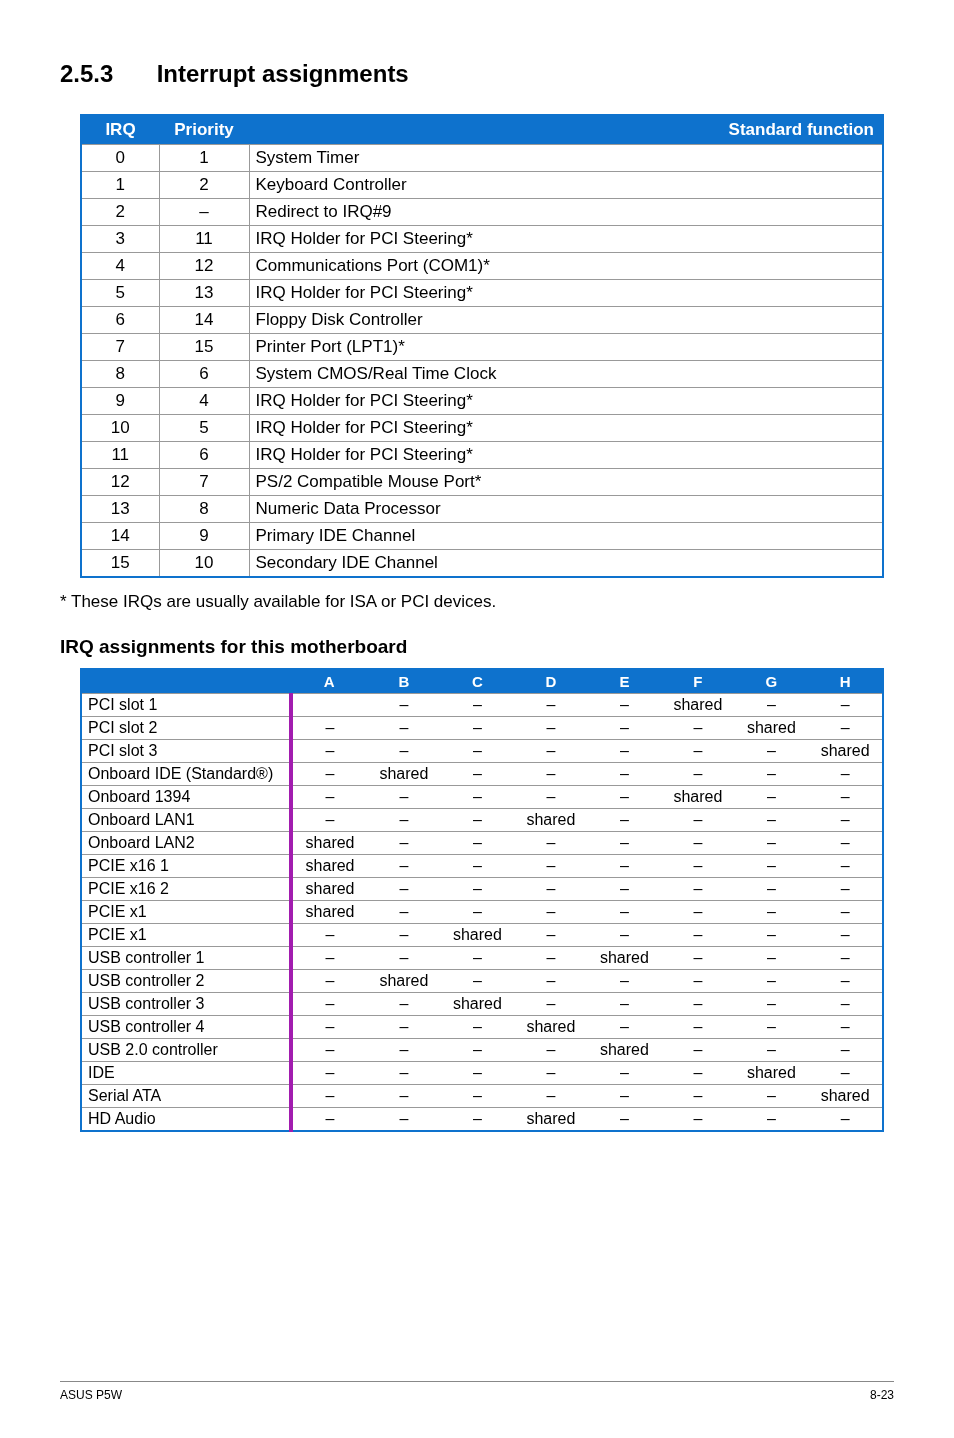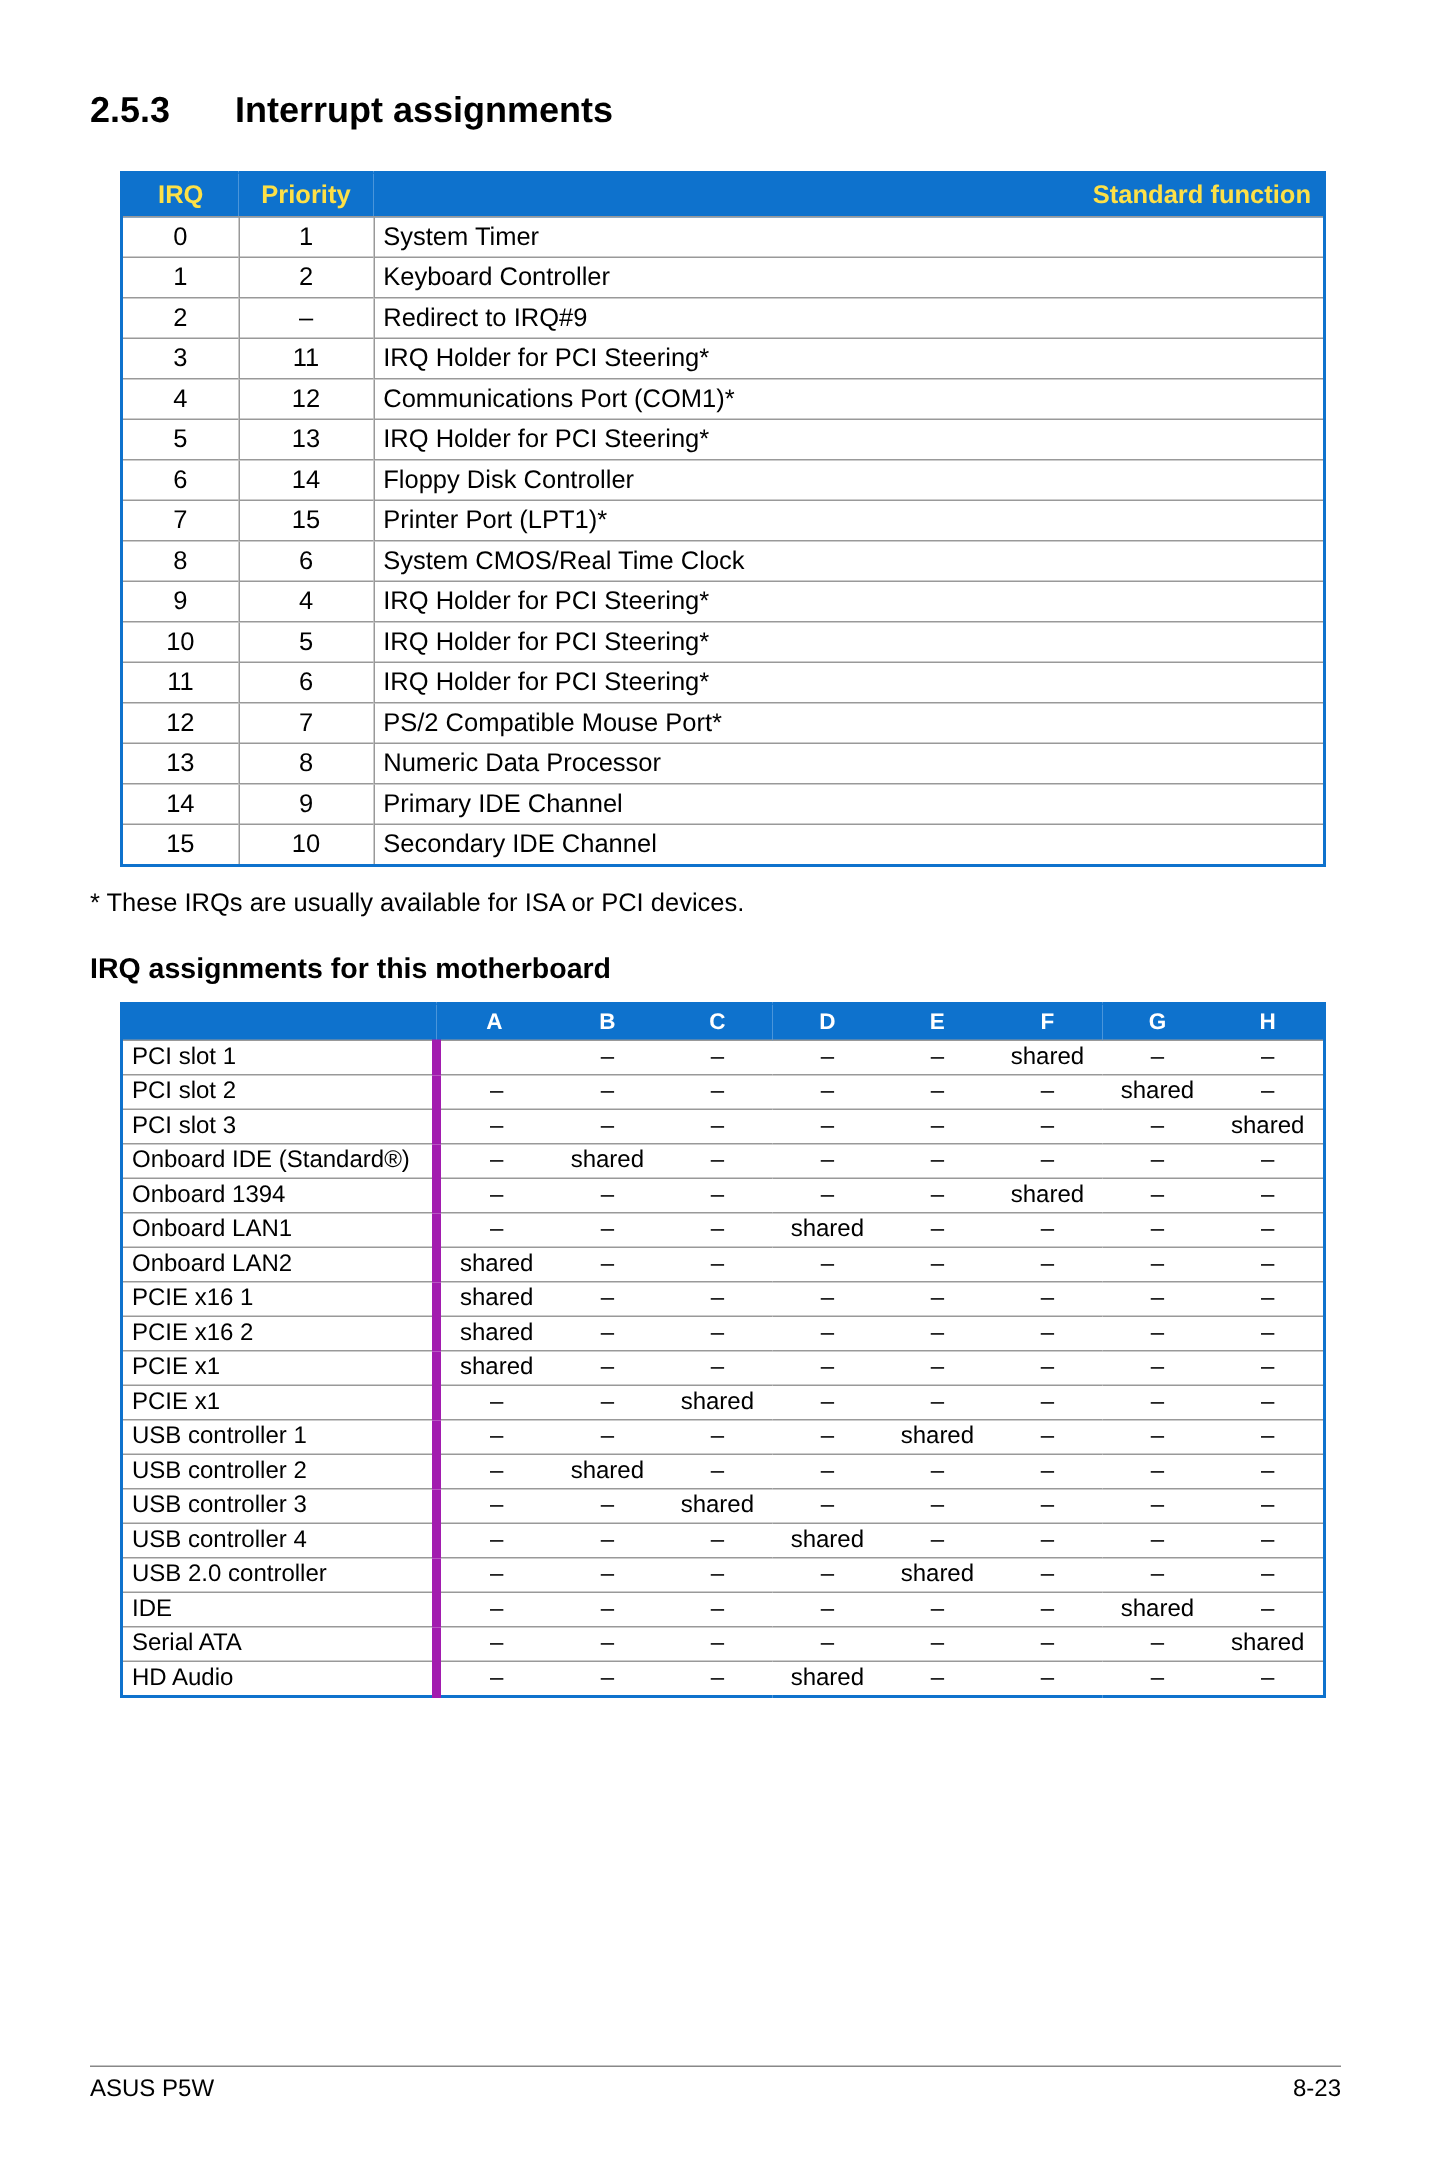--- a/index.html
+++ b/index.html
@@ -23,21 +23,21 @@
   }
   table.irq-table {
     border-collapse: collapse;
     margin-left: 20px;
     margin-right: 10px;
     width: calc(100% - 30px);
     border: 2px solid #0e72cd;
   }
   table.irq-table th {
     background: #0e72cd;
-    color: #fde047;
+    color: #ffffff;
     font-weight: bold;
     padding: 4px 8px;
     font-size: 17px;
     text-align: center;
   }
   table.irq-table th.std { text-align: right; padding-left: 6px; }
   table.irq-table td {
     border-top: 1px solid #999;
     padding: 3px 8px;
     font-size: 17px;
@@ -70,29 +70,29 @@
     font-size: 15px;
     text-align: center;
   }
   table.assign-table th.empty { background: #0e72cd; width: 210px; }
   table.assign-table td {
     border-top: 1px solid #999;
     padding: 2px 4px;
     font-size: 16px;
     text-align: center;
   }
-  table.assign-table td.label { text-align: left; padding-left: 6px; border-right: 6px solid #a21caf; width: 210px;}
+  table.assign-table td.label { text-align: left; padding-left: 6px; border-right: 4px solid #a21caf; width: 210px;}
   .footer {
     position: absolute;
     bottom: 36px;
     left: 60px;
     right: 60px;
     border-top: 1px solid #888;
     padding-top: 6px;
-    font-size: 16px;
+    font-size: 12px;
     display: flex;
     justify-content: space-between;
   }
 </style>
 </head>
 <body>
 
 <h2 class="section-title">
   <span class="num">2.5.3</span>
   <span>Interrupt assignments</span>

